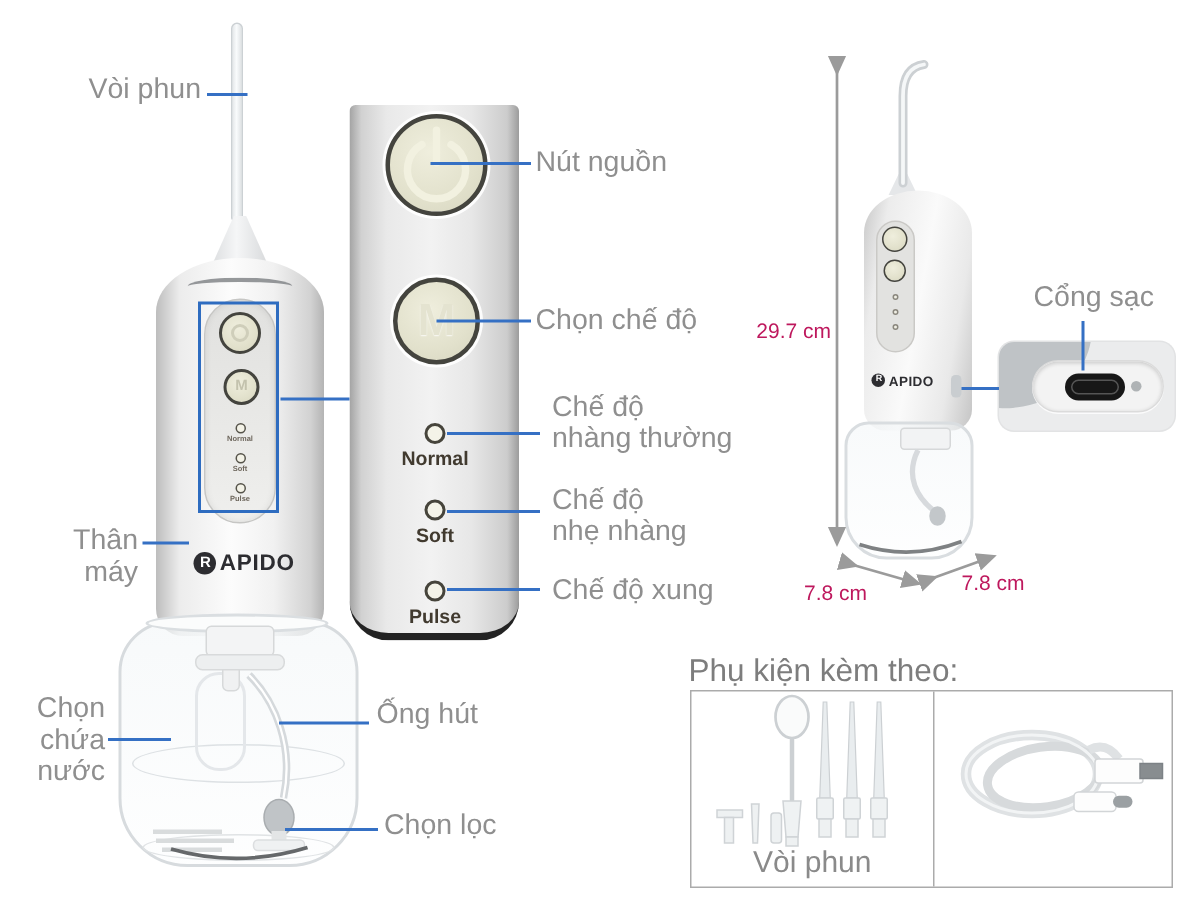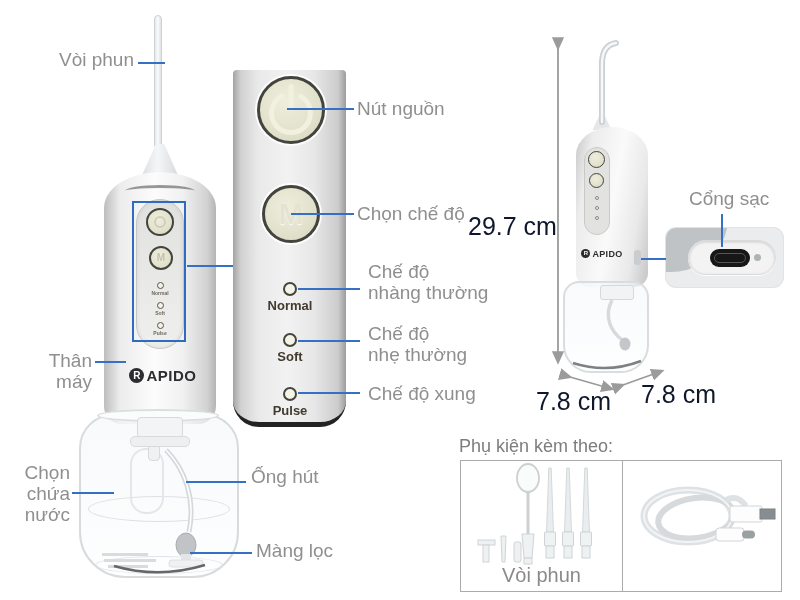--- a/index.html
+++ b/index.html
@@ -4,21 +4,21 @@
 <style>
   html,body{margin:0;padding:0;background:#fff;}
   .scene{position:relative;width:800px;height:600px;background:#ffffff;overflow:hidden;
          font-family:"Liberation Sans","DejaVu Sans",sans-serif;}
   .scene *{box-sizing:border-box;}
   .abs{position:absolute;}
   .label{position:absolute;color:#8f8f8f;font-size:19px;line-height:21px;white-space:nowrap;}
   .label.rt{text-align:right;white-space:normal;}
   .lead{position:absolute;height:2px;background:#3570c4;}
   .lead.v{width:2px;height:auto;}
-  .dim{position:absolute;color:#0f172a;font-size:25px;white-space:nowrap;}
+  .dim{position:absolute;color:#be185d;font-size:14px;white-space:nowrap;}
 
   
   .noz-tube{position:absolute;left:154px;top:15px;width:8px;height:132px;
     background:linear-gradient(90deg,#e4e7e9,#f9fbfc 45%,#dfe2e4);
     border:1px solid #ccd1d4;border-radius:4px 4px 2px 2px;}
   .noz-base{position:absolute;left:137px;top:144px;width:46px;height:30px;
     background:linear-gradient(90deg,#d6d8da,#f5f6f7 45%,#d2d4d6);
     clip-path:polygon(41% 0,59% 0,88% 100%,12% 100%);}
   .m-body{position:absolute;left:104px;top:172px;width:112px;height:252px;
     border-radius:56px 56px 18px 18px / 36px 36px 18px 18px;
@@ -113,21 +113,21 @@
     background:#f3f3f3;border:1px solid #dbdbdb;
     box-shadow:inset 0 1px 3px rgba(0,0,0,.18),0 1px 0 rgba(255,255,255,.8);}
   .usbc{position:absolute;left:44px;top:21px;width:40px;height:18px;border-radius:9px;
     background:#171717;}
   .usbc .in{position:absolute;left:4px;top:4px;right:4px;bottom:4px;border-radius:5px;
     border:1.5px solid #555;}
   .led-dot{position:absolute;left:88px;top:26px;width:7px;height:7px;border-radius:50%;
     background:#afb3b5;}
 
   
-  .acc-title{position:absolute;left:459px;top:436px;font-size:18px;color:#7d7d7d;}
+  .acc-title{position:absolute;left:459px;top:436px;font-size:21px;color:#7d7d7d;}
   .acc-box{position:absolute;left:460px;top:460px;width:322px;height:132px;
     border:1px solid #ababab;background:#fff;}
   .acc-div{position:absolute;left:161px;top:0;width:1px;height:130px;background:#ababab;}
   .acc-lbl{position:absolute;top:103px;width:161px;text-align:center;font-size:20px;color:#8a8a8a;}
 
   svg.overlay{position:absolute;left:0;top:0;pointer-events:none;}
 </style>
 </head>
 <body>
 
@@ -249,41 +249,41 @@
 
   <div class="lead" style="left:298px;top:288px;width:62px"></div>
   <div class="label" style="left:368px;top:261px">
     <div>Chế độ</div>
     <div>nhàng thường</div>
   </div>
 
   <div class="lead" style="left:298px;top:340px;width:62px"></div>
   <div class="label" style="left:368px;top:323px">
     <div>Chế độ</div>
-    <div>nhẹ thường</div>
+    <div>nhẹ nhàng</div>
   </div>
 
   <div class="lead" style="left:298px;top:392px;width:62px"></div>
   <div class="label rt" style="left:8px;top:350px;width:84px">Thân máy</div>
 
   <div class="label" style="left:368px;top:383px">Chế độ xung</div>
   <div class="lead" style="left:95px;top:361px;width:31px"></div>
 
   <div class="label rt" style="left:20px;top:462px;width:50px">
     <div>Chọn</div>
     <div>chứa</div>
     <div>nước</div>
   </div>
   <div class="lead" style="left:72px;top:492px;width:42px"></div>
 
   <div class="lead" style="left:186px;top:481px;width:60px"></div>
   <div class="label" style="left:251px;top:466px">Ống hút</div>
 
   <div class="lead" style="left:190px;top:552px;width:62px"></div>
-  <div class="label" style="left:256px;top:540px">Màng lọc</div>
+  <div class="label" style="left:256px;top:540px">Chọn lọc</div>
 
   <div class="lead" style="left:187px;top:265px;width:46px"></div>
 
   <div class="label" style="left:689px;top:188px">Cổng sạc</div>
   <div class="lead v" style="left:721px;top:214px;height:33px"></div>
   <div class="lead" style="left:641px;top:258px;width:25px"></div>
 
   <div class="dim" style="left:468px;top:212px;width:86px;text-align:right">29.7 cm</div>
   <div class="dim" style="left:536px;top:387px">7.8 cm</div>
   <div class="dim" style="left:641px;top:380px">7.8 cm</div>

